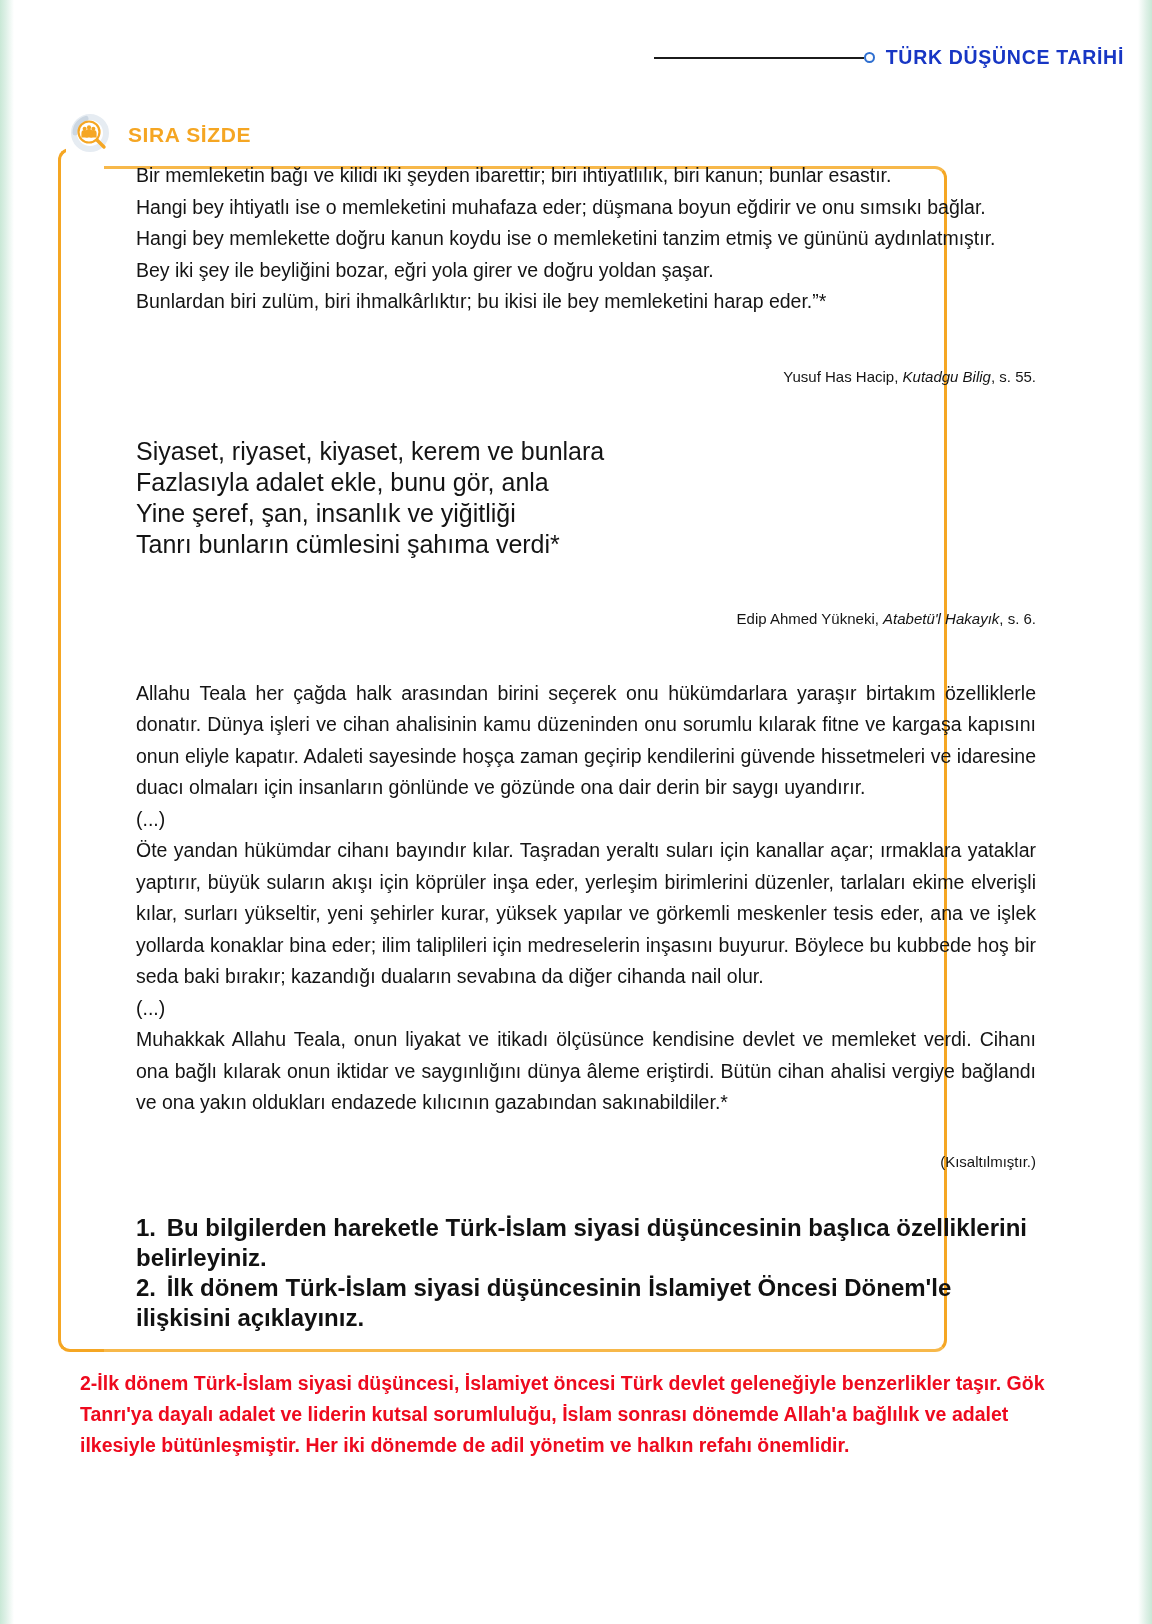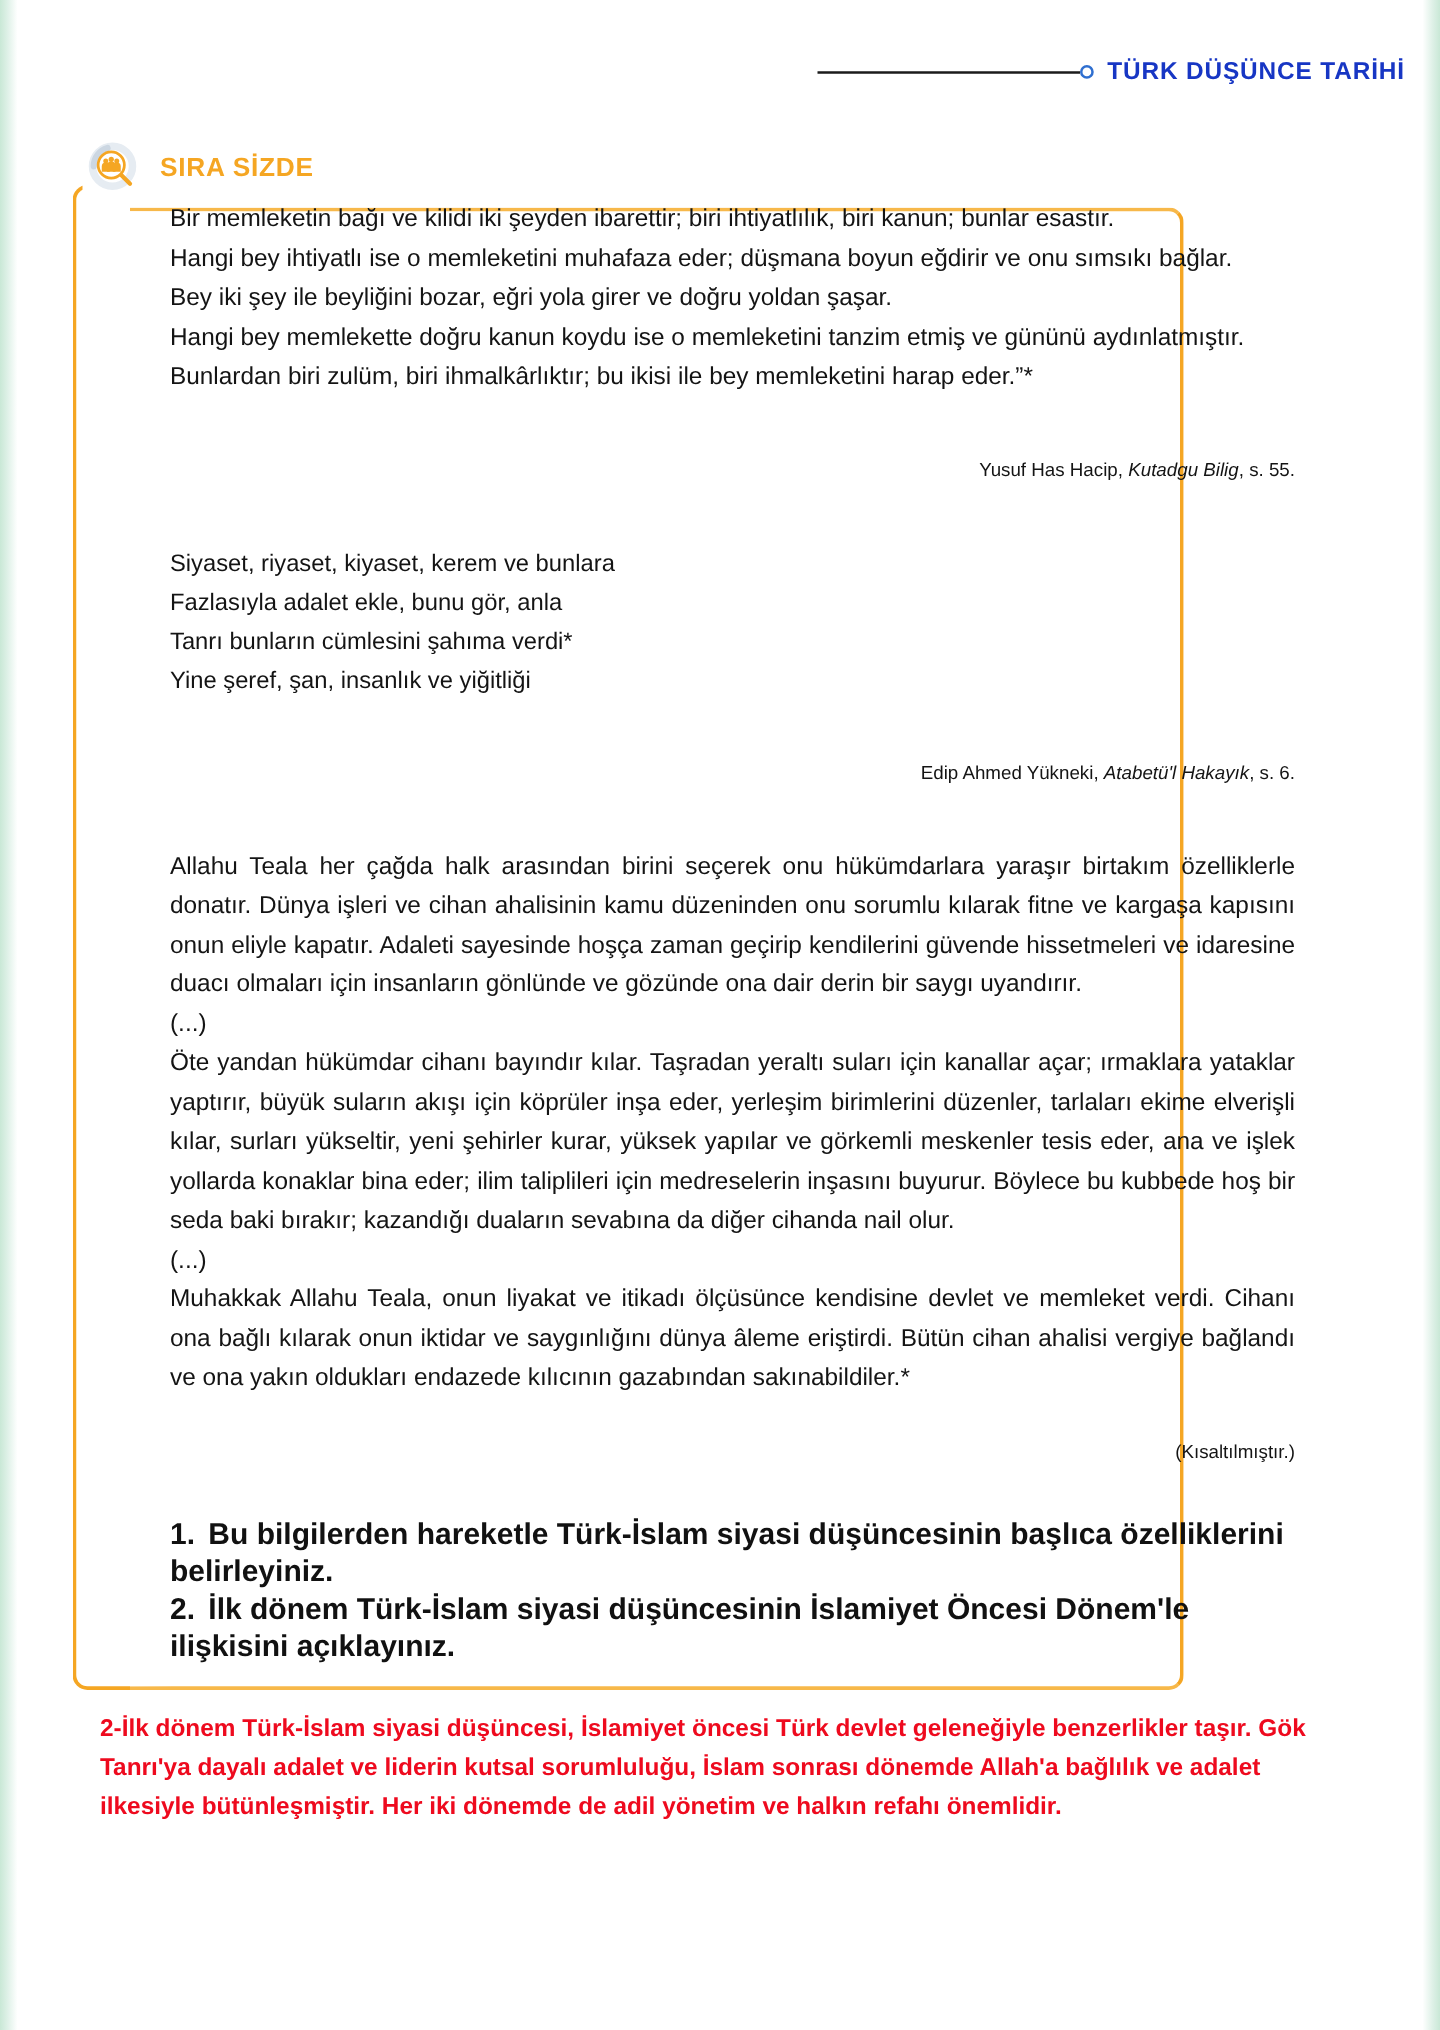--- a/index.html
+++ b/index.html
@@ -130,21 +130,21 @@
 
   
   .content {
     position: absolute;
     left: 78px;
     top: 12px;
     width: 900px;
   }
 
   .quote-line {
-    font-size: 19px;
+    font-size: 25px;
     line-height: 31px;
     color: #141414;
   }
   .para {
     font-size: 19.5px;
     line-height: 31.5px;
     text-align: justify;
     color: #141414;
     margin: 0;
   }
@@ -221,38 +221,38 @@
       </svg>
     </span>
     <span class="activity-title">SIRA SİZDE</span>
   </div>
 
   <div class="content">
 
     <div>
       <p class="para">Bir memleketin bağı ve kilidi iki şeyden ibarettir; biri ihtiyatlılık, biri kanun; bunlar esastır.</p>
       <p class="para">Hangi bey ihtiyatlı ise o memleketini muhafaza eder; düşmana boyun eğdirir ve onu sımsıkı bağlar.</p>
+      <p class="para">Hangi bey memlekette doğru kanun koydu ise o memleketini tanzim etmiş ve gününü aydınlatmıştır.</p>
       <p class="para nojust">Bey iki şey ile beyliğini bozar, eğri yola girer ve doğru yoldan şaşar.</p>
-      <p class="para">Hangi bey memlekette doğru kanun koydu ise o memleketini tanzim etmiş ve gününü aydınlatmıştır.</p>
       <p class="para nojust">Bunlardan biri zulüm, biri ihmalkârlıktır; bu ikisi ile bey memleketini harap eder.”*</p>
     </div>
 
     <div class="spacer-lg"></div>
 
     <div class="citation">
       <span>Yusuf Has Hacip, </span><em>Kutadgu Bilig</em><span>, s. 55.</span>
     </div>
 
     <div class="spacer-lg"></div>
 
     <div>
       <div class="quote-line">Siyaset, riyaset, kiyaset, kerem ve bunlara</div>
       <div class="quote-line">Fazlasıyla adalet ekle, bunu gör, anla</div>
+      <div class="quote-line">Yine şeref, şan, insanlık ve yiğitliği</div>
       <div class="quote-line">Tanrı bunların cümlesini şahıma verdi*</div>
-      <div class="quote-line">Yine şeref, şan, insanlık ve yiğitliği</div>
     </div>
 
     <div class="spacer-lg"></div>
 
     <div class="citation">
       <span>Edip Ahmed Yükneki, </span><em>Atabetü'l Hakayık</em><span>, s. 6.</span>
     </div>
 
     <div class="spacer-lg"></div>
 

